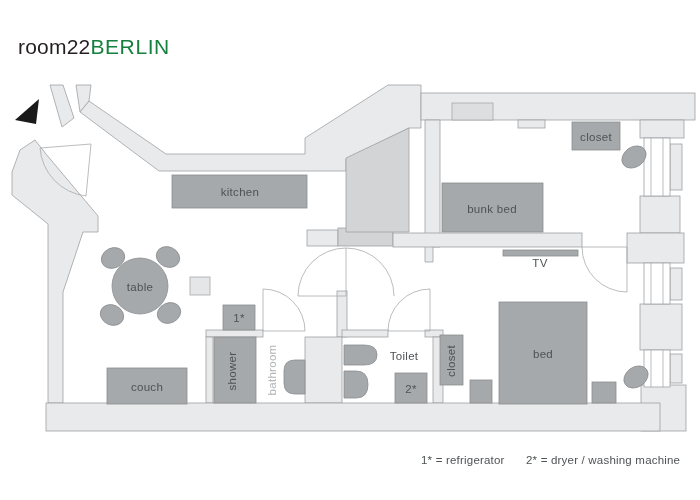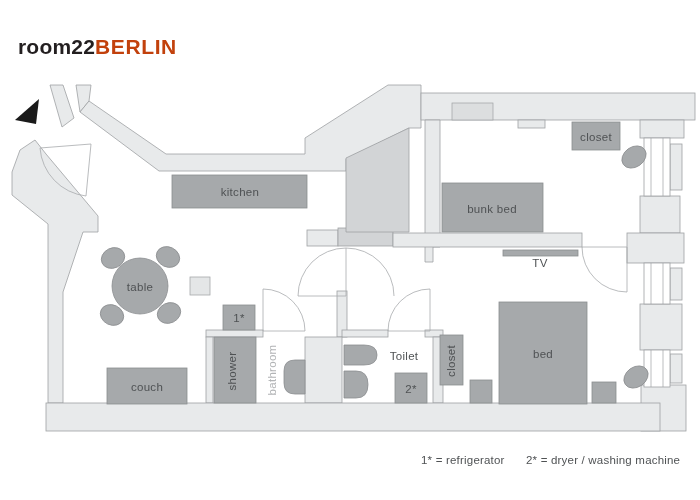--- a/index.html
+++ b/index.html
@@ -1,21 +1,21 @@
 <!DOCTYPE html>
 <html style="--wall: #e8eaeb; --wallStroke: #9ea1a3; --block: #d2d4d6; --blockLight: #dcdedf; --furn: #a6a9ab; --furnStroke: #8b8e90; --lightBox: #e4e6e7; --arc: #a8abad; --text: #4f5254; --textLight: #b2b4b6; --black: #1a1a1a;"><head>
 <meta charset="utf-8">
 <style>
   html,body{margin:0;padding:0;background:#fff;}
   #stage{position:relative;width:700px;height:500px;background:#fff;overflow:hidden;
          font-family:"Liberation Sans",sans-serif;}
   #brand{position:absolute;left:18px;top:36px;font-size:21px;line-height:22px;
          letter-spacing:.2px;white-space:nowrap;}
-  #brand .b{font-weight:700;color:#231f20;margin-top:15px;}
-  #brand .l{font-weight:700;color:#c2410c;letter-spacing:.6px;}
+  #brand .b{font-weight:400;color:#231f20;margin-top:15px;}
+  #brand .l{font-weight:400;color:#15803d;letter-spacing:.6px;}
   svg{position:absolute;left:0;top:0;}
   .wall{fill:var(--wall);stroke:var(--wallStroke);stroke-width:.8;}
   .block{fill:var(--block);stroke:var(--wallStroke);stroke-width:.8;}
   .blockLight{fill:var(--blockLight);stroke:var(--wallStroke);stroke-width:.7;}
   .furn{fill:var(--furn);stroke:var(--furnStroke);stroke-width:.8;}
   .lightbox{fill:var(--lightBox);stroke:var(--furn);stroke-width:.8;}
   .win{fill:#fff;stroke:var(--wallStroke);stroke-width:.8;}
   .mull{stroke:var(--wallStroke);stroke-width:.7;}
   .arc{fill:none;stroke:var(--arc);stroke-width:.8;}
   .lbl{fill:var(--text);font-size:11.5px;letter-spacing:.3px;}

